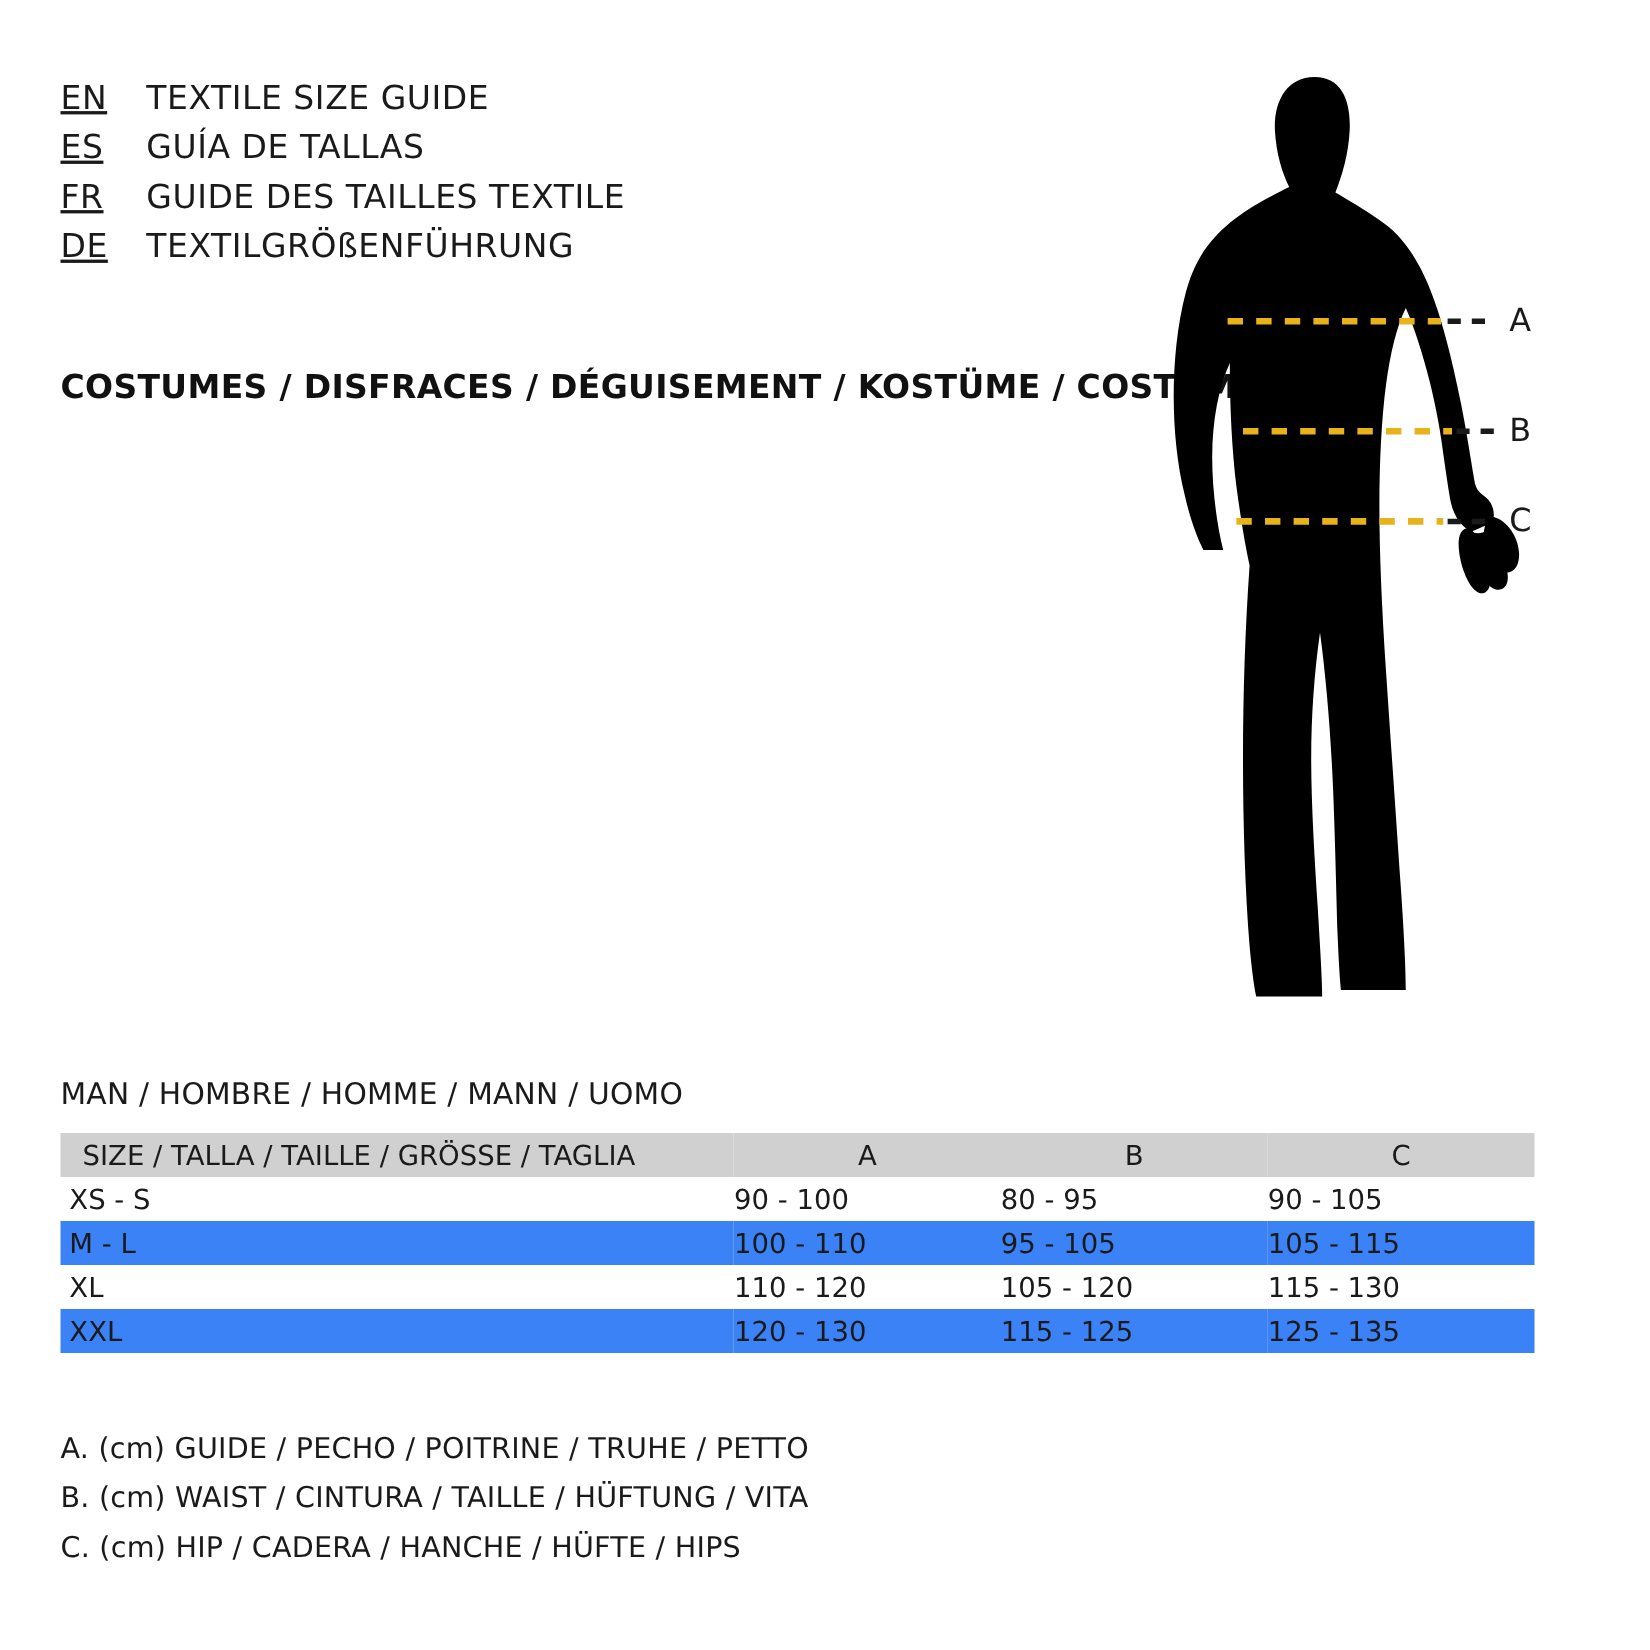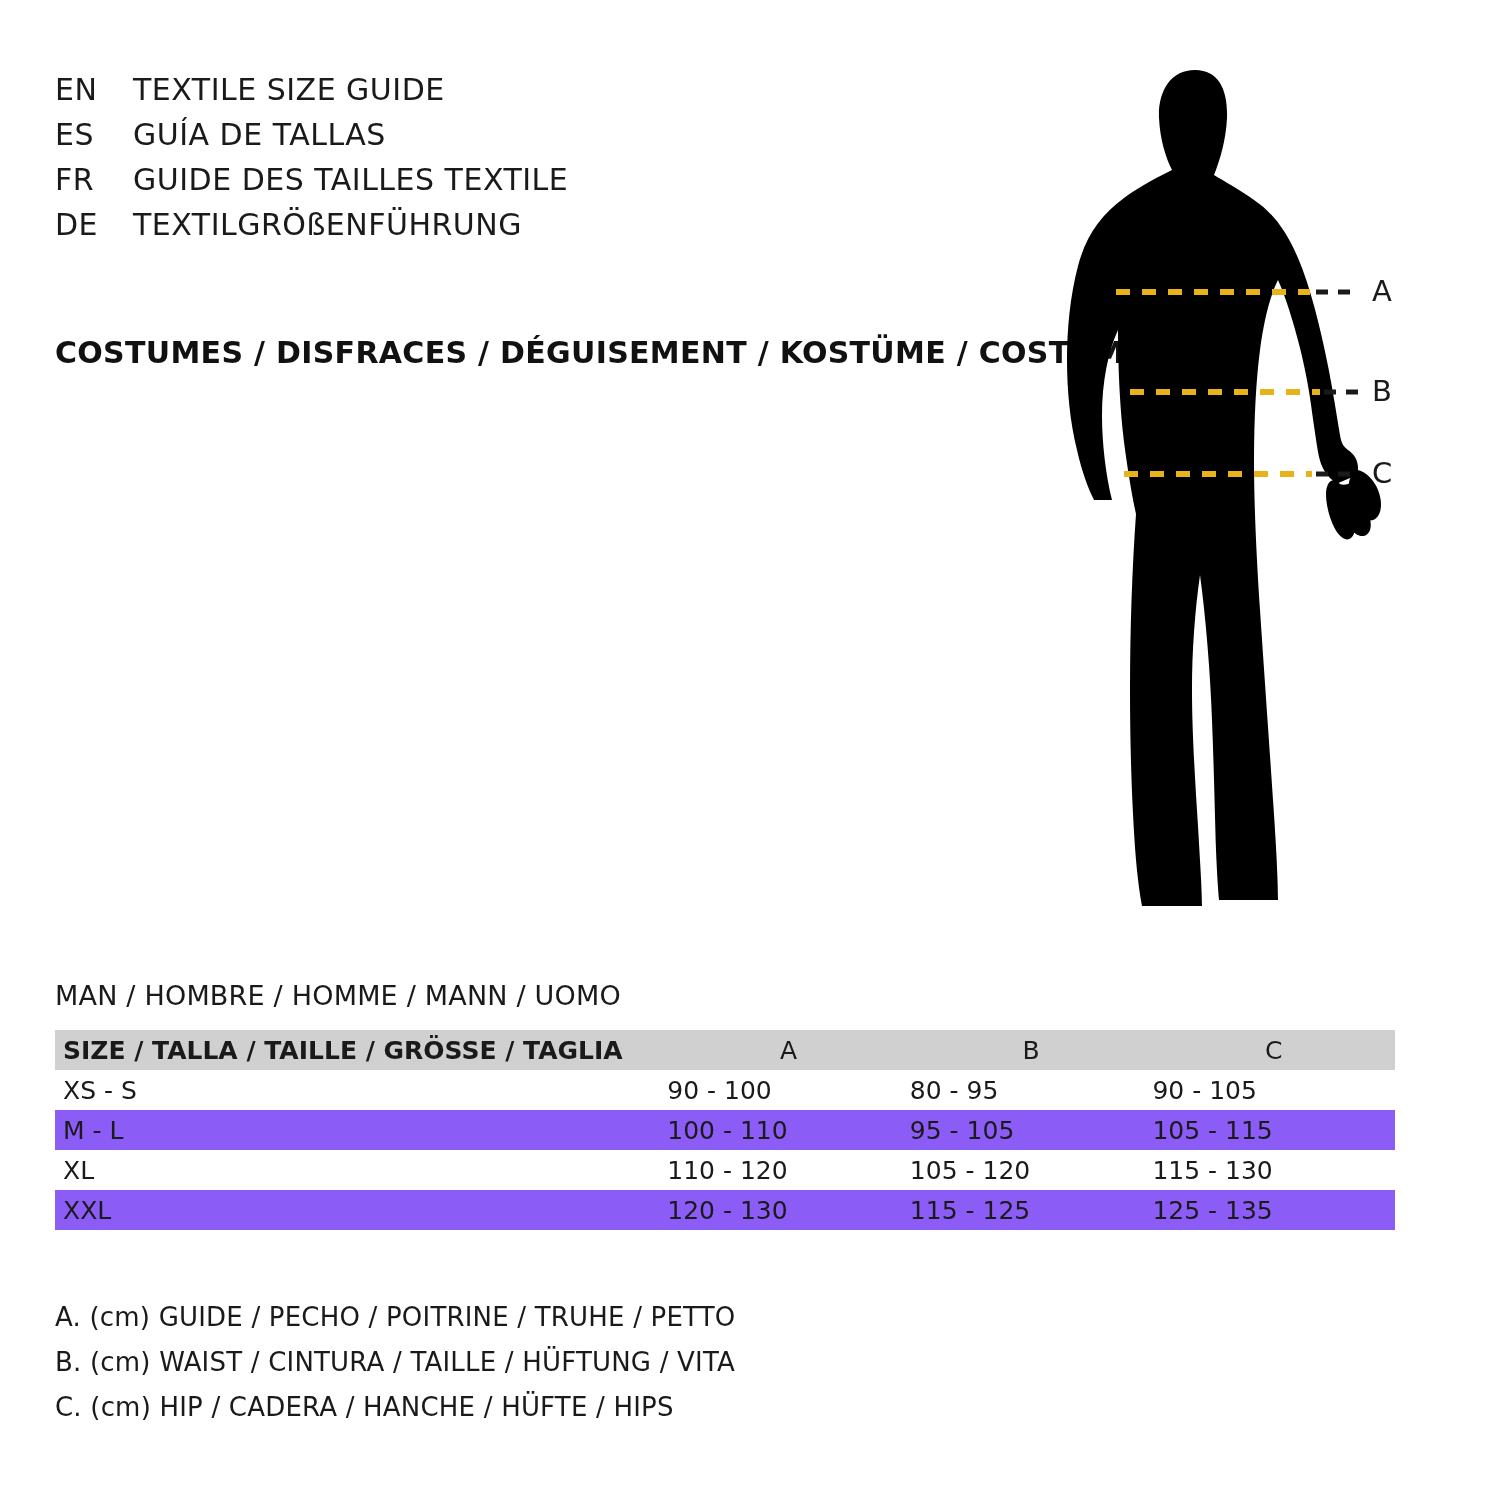--- a/index.html
+++ b/index.html
@@ -31,20 +31,21 @@
   .lang-row {
     display: flex;
     align-items: baseline;
     height: 45px;
   }
   .lang-code {
     width: 78px;
     font-size: 30px;
     letter-spacing: 0.5px;
     color: #1a1a1a;
+    text-decoration: underline;
   }
   .lang-text {
     font-size: 30px;
     letter-spacing: 0.5px;
     color: #1a1a1a;
   }
   .costumes-line {
     position: absolute;
     left: 55px;
     top: 335px;
@@ -97,28 +98,27 @@
     padding: 0;
     height: 40px;
     font-weight: normal;
     color: #1a1a1a;
   }
   table.size-table thead tr {
     background: #d0d0d0;
   }
   table.size-table thead th:first-child {
     text-align: left;
-    padding-left: 8px;
-    font-weight: bold;
+    padding-left: 20px;
   }
   table.size-table thead th {
     text-align: center;
   }
   table.size-table tbody tr.odd { background: #ffffff; }
-  table.size-table tbody tr.even { background: #8b5cf6; }
+  table.size-table tbody tr.even { background: #3b82f6; }
   table.size-table tbody td:first-child {
     text-align: left;
     padding-left: 8px;
     width: 560px;
     margin-top: 28px;
   }
   table.size-table tbody td {
     text-align: left;
   }
   .col-ab { width: 225px; }

